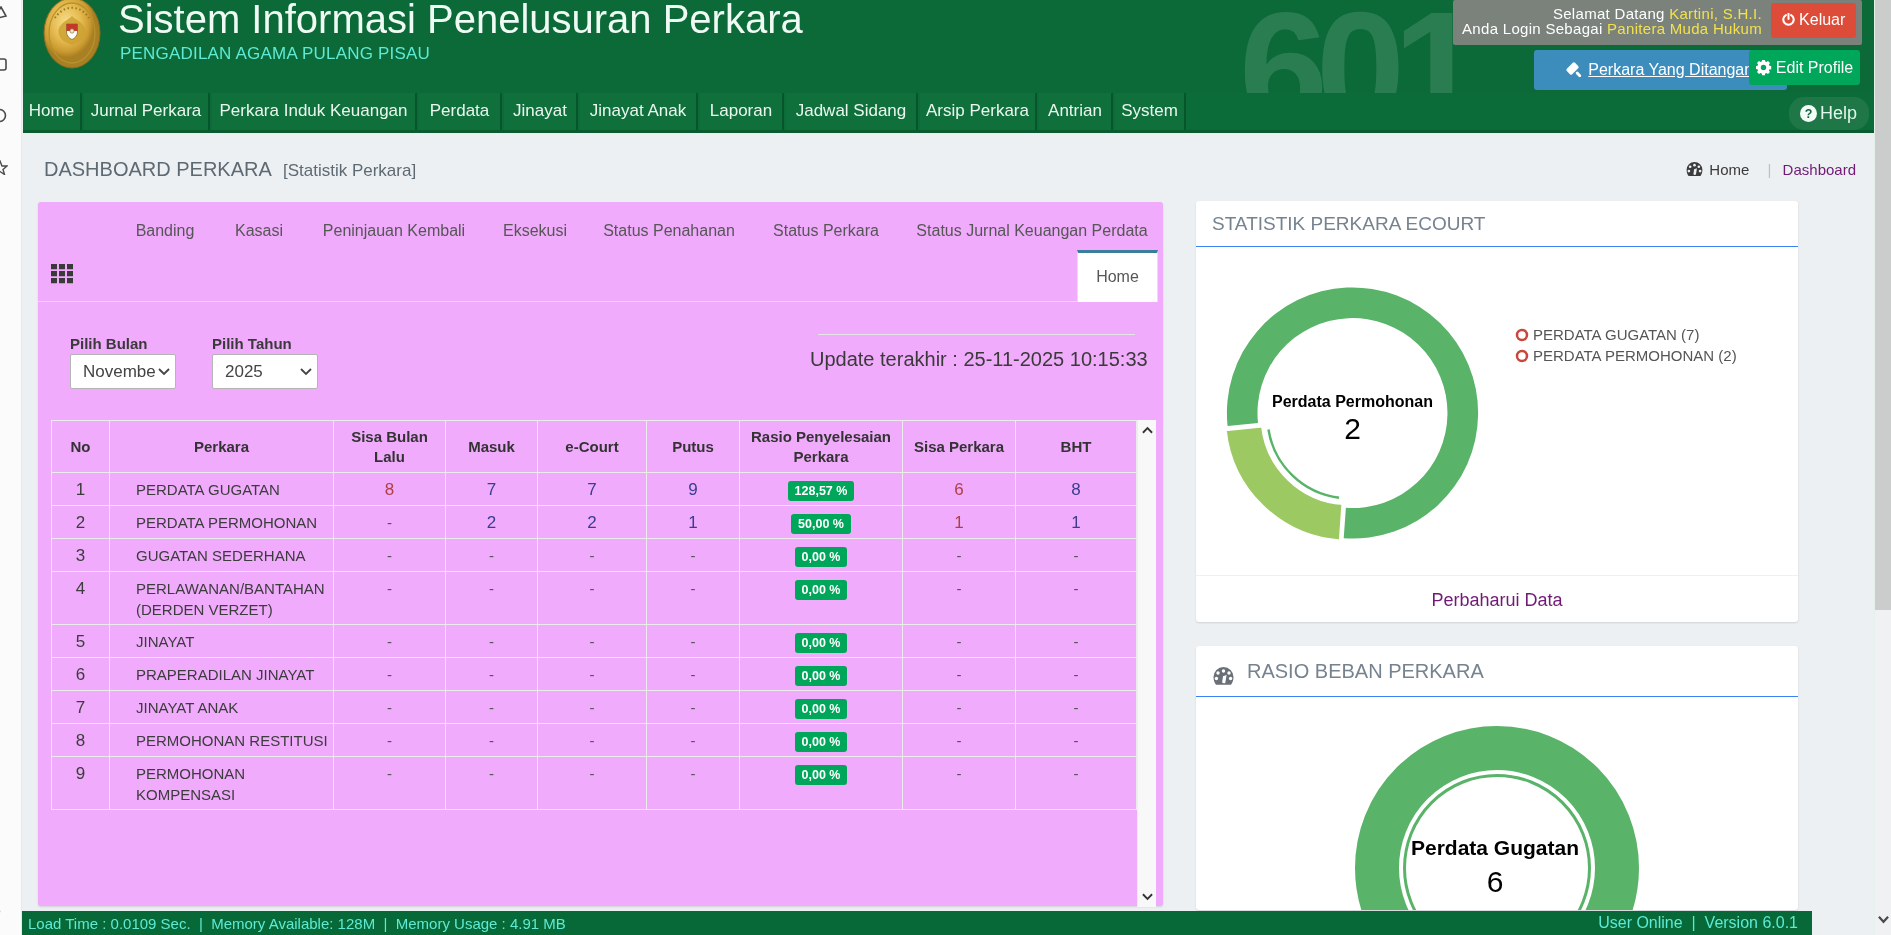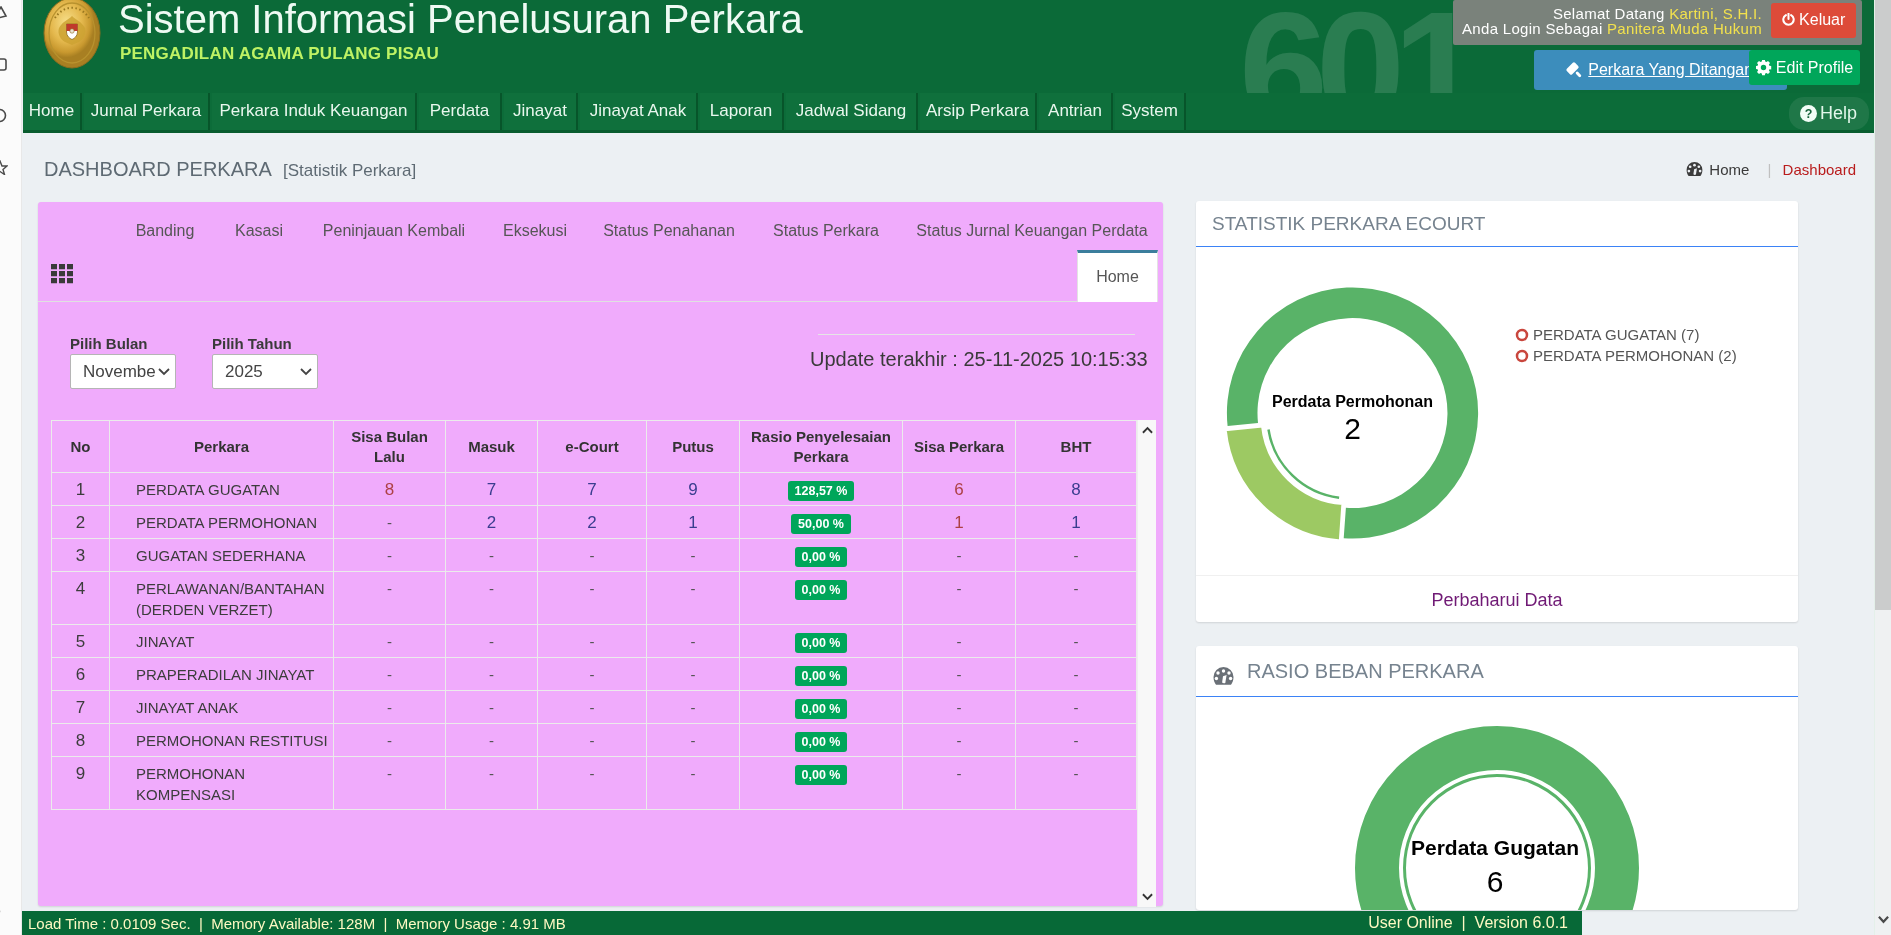--- a/index.html
+++ b/index.html
@@ -13,42 +13,42 @@
 
 
 #rsb { left:1874px; top:0; width:17px; height:935px; background:#eff1f2; z-index:60; border-left:1px solid #e4f0e9; box-sizing:border-box; }
 #rsb .thumb { position:absolute; left:0; top:0; width:17px; height:610px; background:#cbcccc; }
 #rsb .car { position:absolute; left:3px; width:11px; color:#505050; }
 
 
 #header { left:23px; top:0; width:1851px; height:93px; background:#0b6a38; overflow:hidden; z-index:5; }
 #wm601 { position:absolute; left:1216px; top:-24px; font-size:160px; font-weight:bold; color:rgba(255,255,255,0.13); letter-spacing:-12px; }
 #title { position:absolute; left:95px; top:-3px; font-size:40px; color:#eefaf3; white-space:nowrap; }
-#subtitle { position:absolute; left:97px; top:44px; font-size:17px; font-weight:bold; color:#bef264; letter-spacing:0.2px; }
+#subtitle { position:absolute; left:97px; top:44px; font-size:17px; font-weight:normal; color:#5eead4; letter-spacing:0.2px; }
 #welcome { position:absolute; left:1430px; top:0; width:409px; height:45px; background:rgba(132,132,129,0.92); border-radius:2px; color:#fff; font-size:15px; }
 #welcome .l1 { position:absolute; right:100px; top:5px; white-space:nowrap; letter-spacing:0.3px; }
 #welcome .l2 { position:absolute; right:100px; top:20px; white-space:nowrap; letter-spacing:0.3px; }
 #welcome .yl { color:#f2e14d; }
 #btnKeluar { position:absolute; right:6px; top:3px; width:85px; height:35px; background:#dd4b39; border-radius:3px; color:#fff; font-size:16px; text-align:center; line-height:34px; }
 .hbtn { position:absolute; top:50px; height:40px; border-radius:3px; color:#fff; font-size:16px; text-align:center; line-height:40px; }
 #btnPerkara { left:1511px; width:253px; background:#3c8dbc;text-decoration:underline; }
 #btnEdit { left:1726px; width:111px; background:#00a65a; height:35px; line-height:35px; }
 
 
 #nav { left:23px; top:93px; width:1851px; height:40px; background:#0c6c39; z-index:5; }
 #nav .it { position:absolute; top:0; height:37px; background:#0f703c; border-right:2px solid #07552a; color:#e9f7ee; font-size:17px; text-align:center; line-height:36px; }
 #nav .bot { position:absolute; left:0; bottom:0; width:100%; height:3px; background:#095c2e; }
 #help { position:absolute; left:1766px; top:4px; width:80px; height:33px; background:rgba(255,255,255,0.08); border-radius:15px; color:#e2f7eb; font-size:18px; line-height:32px; }
 
 
 #pagehead { left:44px; top:158px; font-size:20px; color:#5e6a73; }
 #pagehead .sub { font-size:17px; }
 #crumb { top:161px; right:35px; font-size:15px; color:#3a3a3a; }
 #crumb .sep { color:#c0c0c0; padding:0 7px 0 14px; }
-#crumb .dash { color:#b91c1c; }
+#crumb .dash { color:#701a75; }
 
 
 #card1 { left:38px; top:202px; width:1125px; height:704px; background:#f0abfc; border-radius:3px; box-shadow:0 1px 2px rgba(0,0,0,0.12); }
 .tab { position:absolute; top:20px; font-size:16px; color:#565656; white-space:nowrap; transform:translateX(-50%); }
 #hometab { position:absolute; left:1039px; top:48px; width:81px; height:52px; background:#fff; border-top:3px solid #3b7e9c; border-left:1px solid #e3e3e3; border-right:1px solid #e3e3e3; text-align:center; color:#565656; font-size:16px; line-height:48px; }
 #tabline { position:absolute; left:0; top:99px; width:1039px; height:1px; background:#e0e0e0; }
 #gridicon { position:absolute; left:13px; top:62px; }
 .lbl { position:absolute; font-size:15px; font-weight:bold; color:#3a3a3a; }
 .sel { position:absolute; width:106px; height:35px; border:1px solid #b5b5b5; border-radius:2px; background:#fff; font-size:17px; color:#444; line-height:33px; padding-left:12px; }
 .sel svg { position:absolute; right:5px; top:13px; }
@@ -68,21 +68,21 @@
 
 
 .rcard { position:absolute; left:1196px; width:602px; background:#fff; border-radius:3px; box-shadow:0 1px 2px rgba(0,0,0,0.12); }
 .rcard .hd { position:absolute; left:0; top:0; width:100%; border-bottom:1px solid #3b82f6; color:#76838f; font-size:20px; }
 #cardA { top:201px; height:421px; }
 #cardB { top:646px; height:264px; overflow:hidden; }
 #linkPerb { position:absolute; left:0; top:374px; width:100%; border-top:1px solid #f0f0f0; text-align:center; }
 #linkPerb span { display:inline-block; margin-top:14px; color:#701a75; font-size:18px; }
 
 
-#footer { left:22px; top:911px; width:1560px; height:24px; background:#076937; color:#fef9c3; font-size:15px; z-index:10; }
+#footer { left:22px; top:911px; width:1790px; height:24px; background:#076937; color:#5eead4; font-size:15px; z-index:10; }
 #footer .fl { position:absolute; left:6px; top:4px; }
 #footer .fc { position:absolute; left:933px; width:444px; text-align:center; top:3px; font-size:16px; }
 #footer .fr { position:absolute; right:14px; top:3px; font-size:16px; }
 </style>
 </head>
 <body>
 
 <div class="abs" id="header">
   <div id="wm601">601</div>
   <svg style="position:absolute;left:20px;top:-2px" width="58" height="72" viewBox="0 0 58 72">

